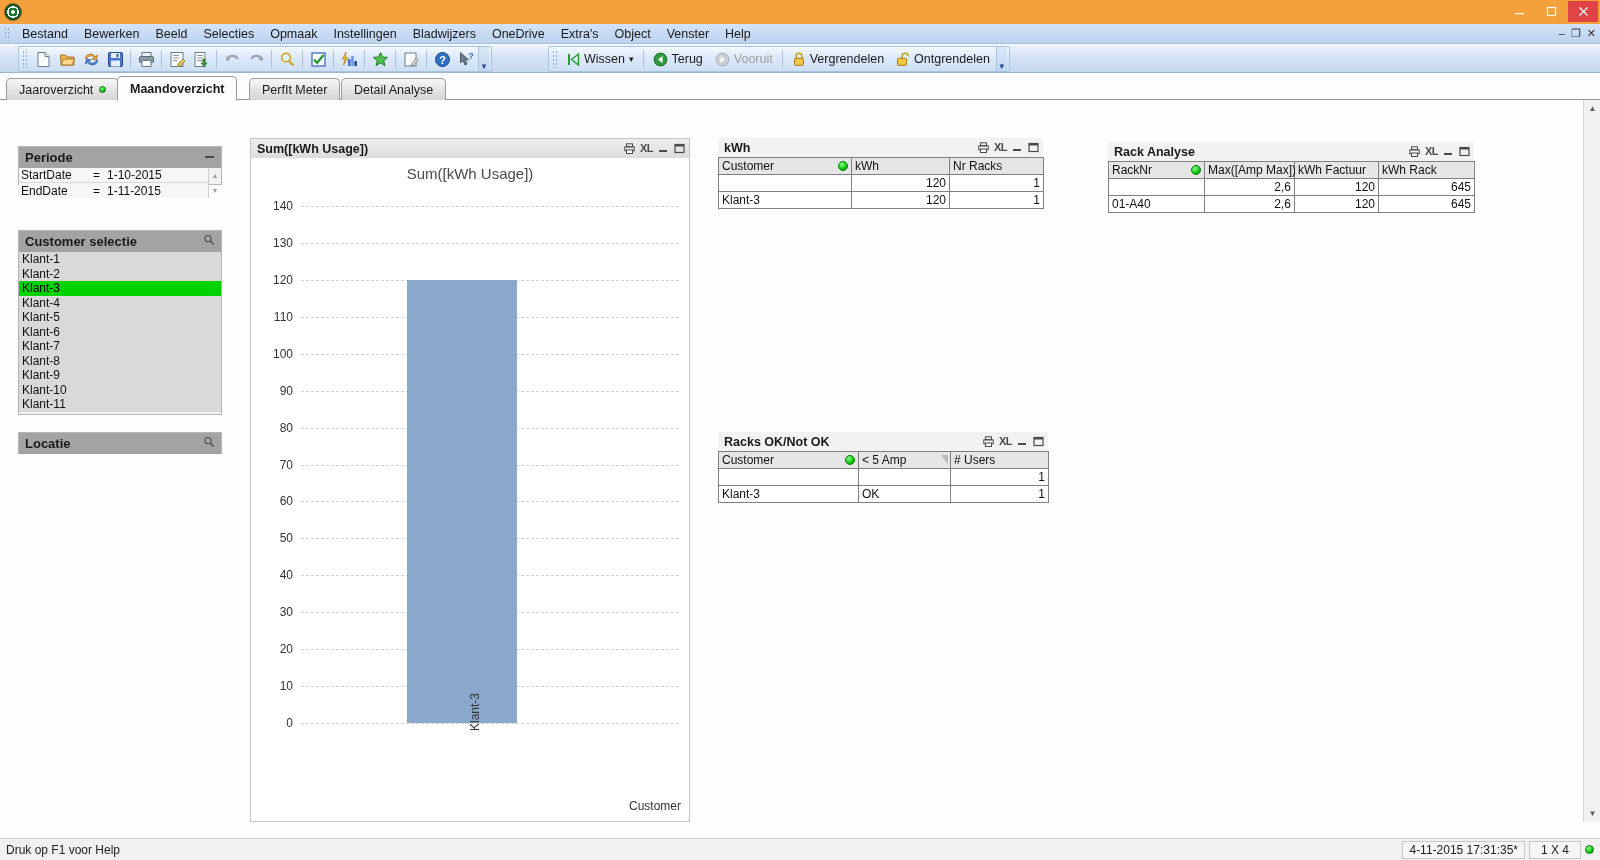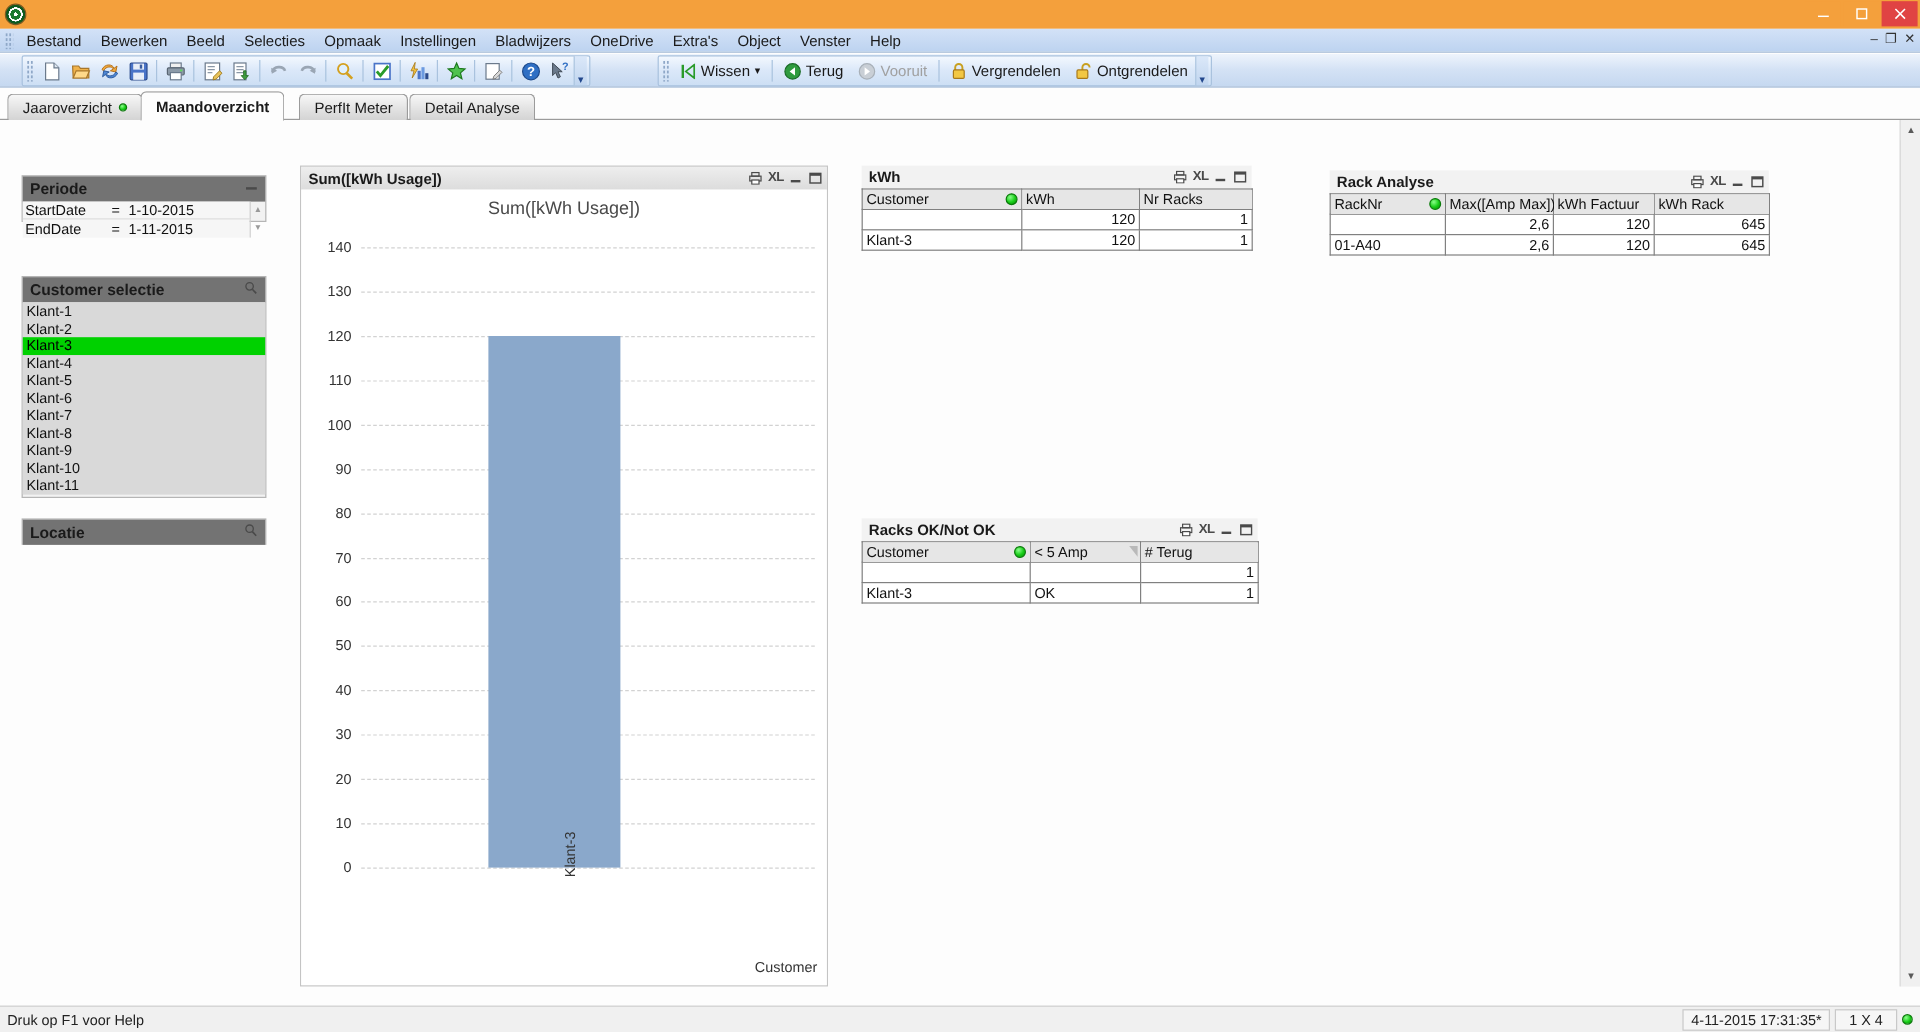--- a/index.html
+++ b/index.html
@@ -135,21 +135,21 @@
   .cap-xl { font-size:11px; letter-spacing:-0.5px; }
 
   
   .panel {
     border:1px solid #b5b5b5;
     background:#f2f2f2;
   }
   .panel-head {
     height:21px; display:flex; align-items:center; padding:0 6px;
     font-weight:bold; font-size:13px; color:#1a1a1a;
-    background:#737373;
+    background:#a3a3a3;
   }
   .panel-head .ph-title { flex:1; }
   .panel-head .ph-ic { color:#4a4a4a; font-size:12px; cursor:pointer; }
   .inputrow {
     display:flex; align-items:center; height:15px; font-size:12px; color:#111;
     background:#f6f6f6; border-bottom:1px solid #d8d8d8; padding-left:2px;
   }
   .inputrow .eq  { width:14px; }
   .inputrow .val { flex:1; }
   .spin { width:13px; border-left:1px solid #cfcfcf; display:flex; flex-direction:column;
@@ -674,21 +674,21 @@
       <table class="qv-table">
         <colgroup>
             <col style="width:140px">
             <col style="width:92px">
             <col style="width:98px">
           </colgroup>
         <thead>
           <tr>
             <th class="greenhdr">Customer</th>
             <th class="sorthdr">&lt; 5 Amp</th>
-            <th># Terug</th>
+            <th># Users</th>
           </tr>
         </thead>
         <tbody id="racks-ok-body">
             <tr>
               <td></td>
               <td></td>
               <td class="num">1</td>
             </tr>
             <tr>
               <td>Klant-3</td>

